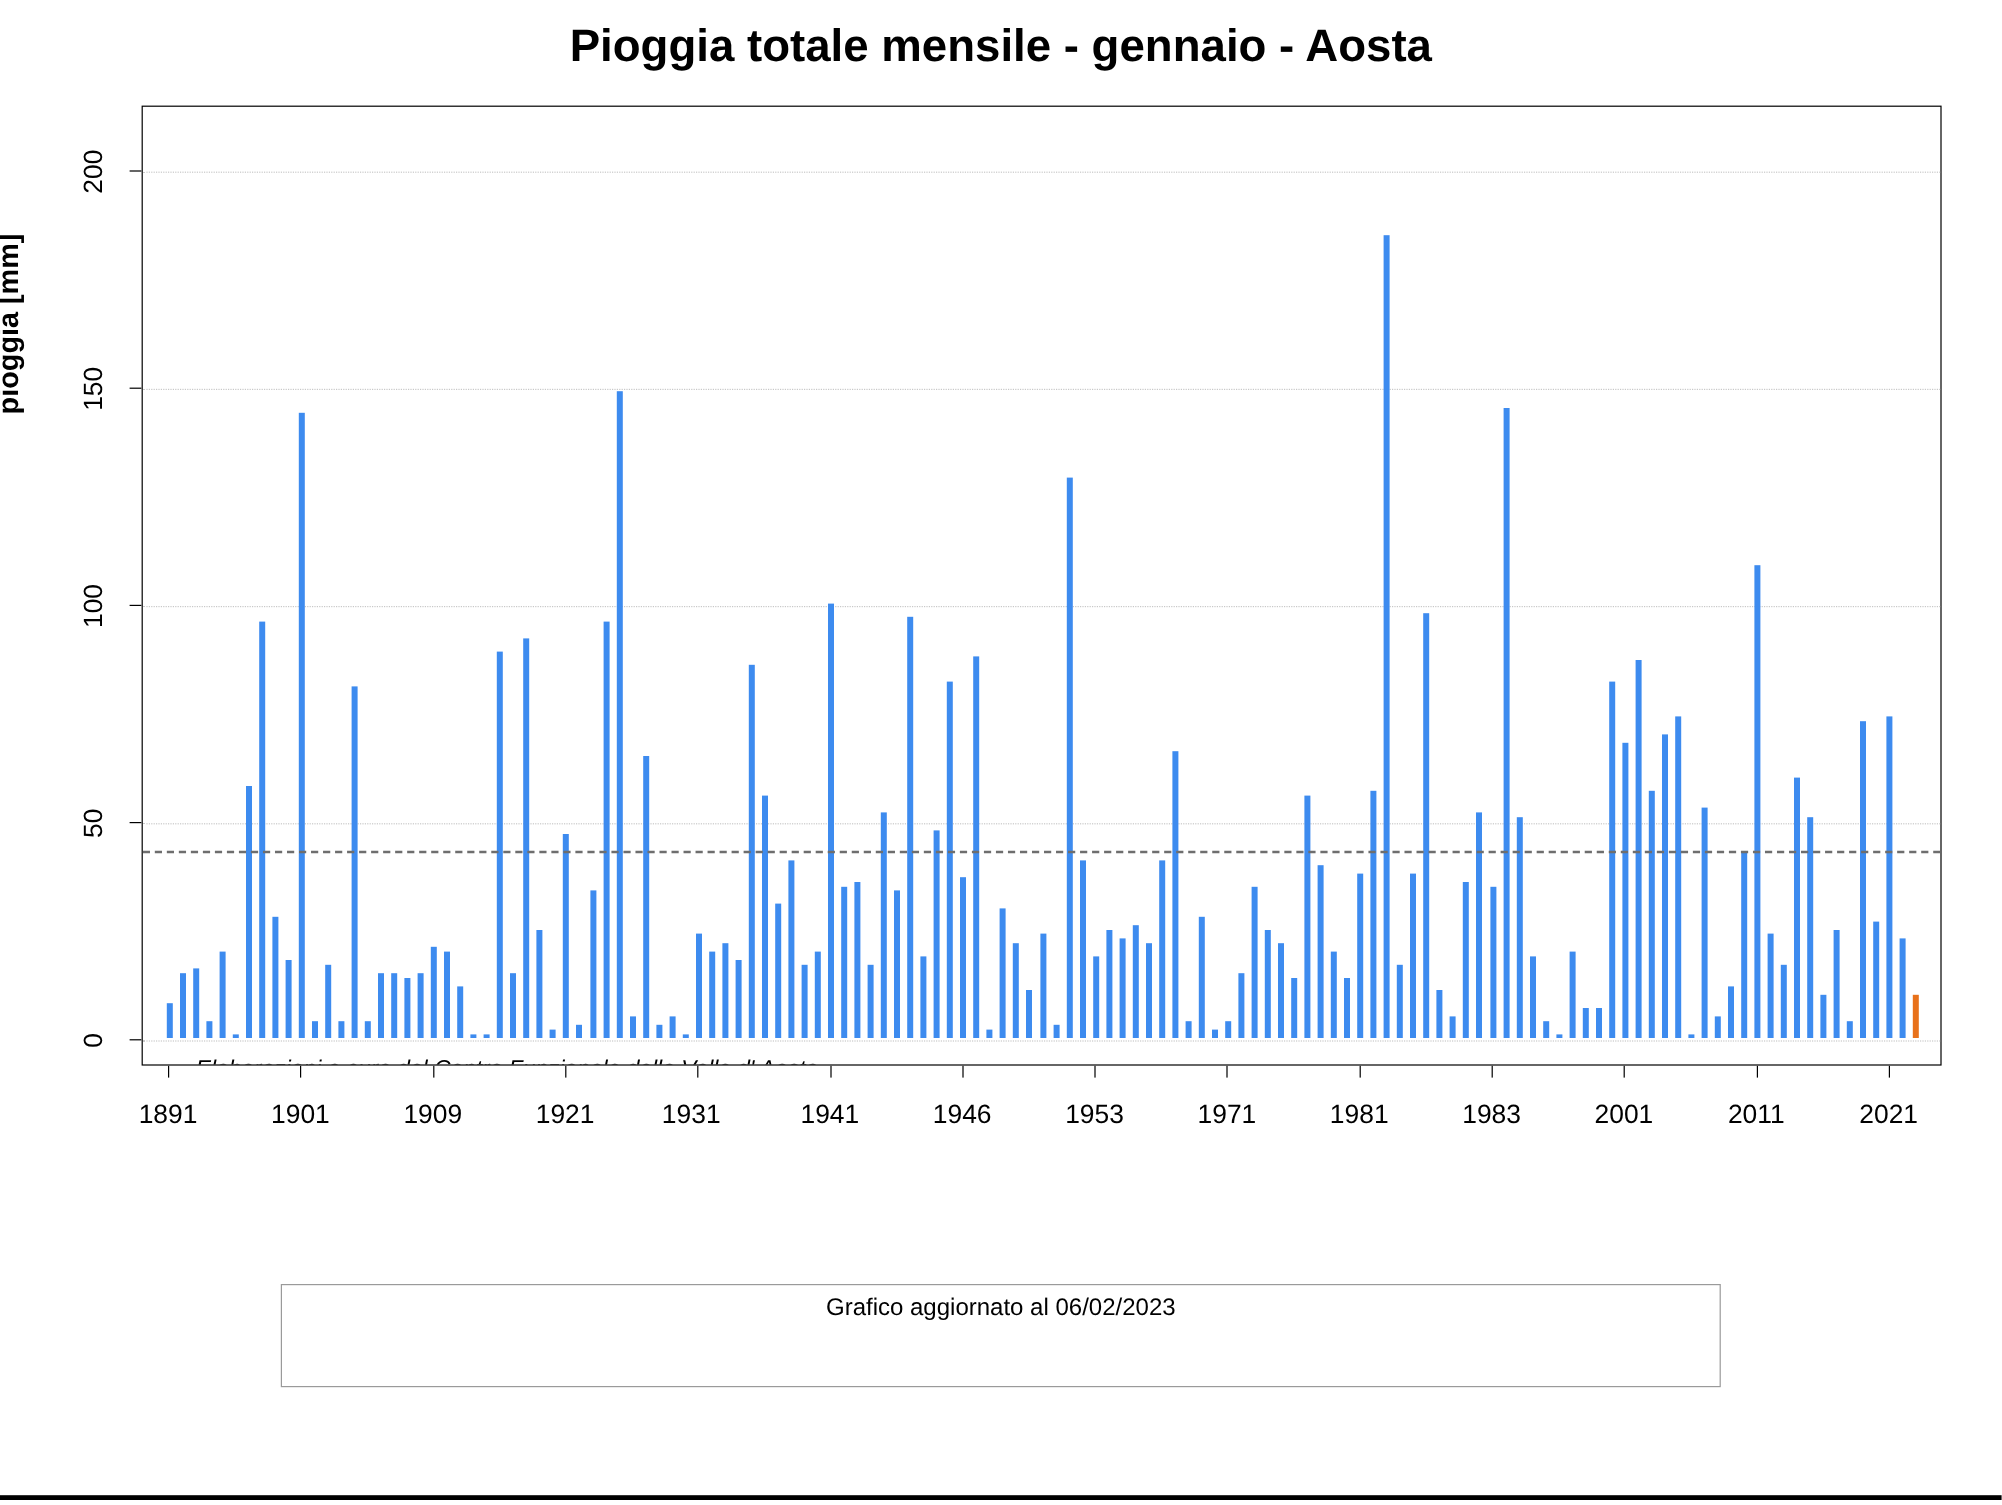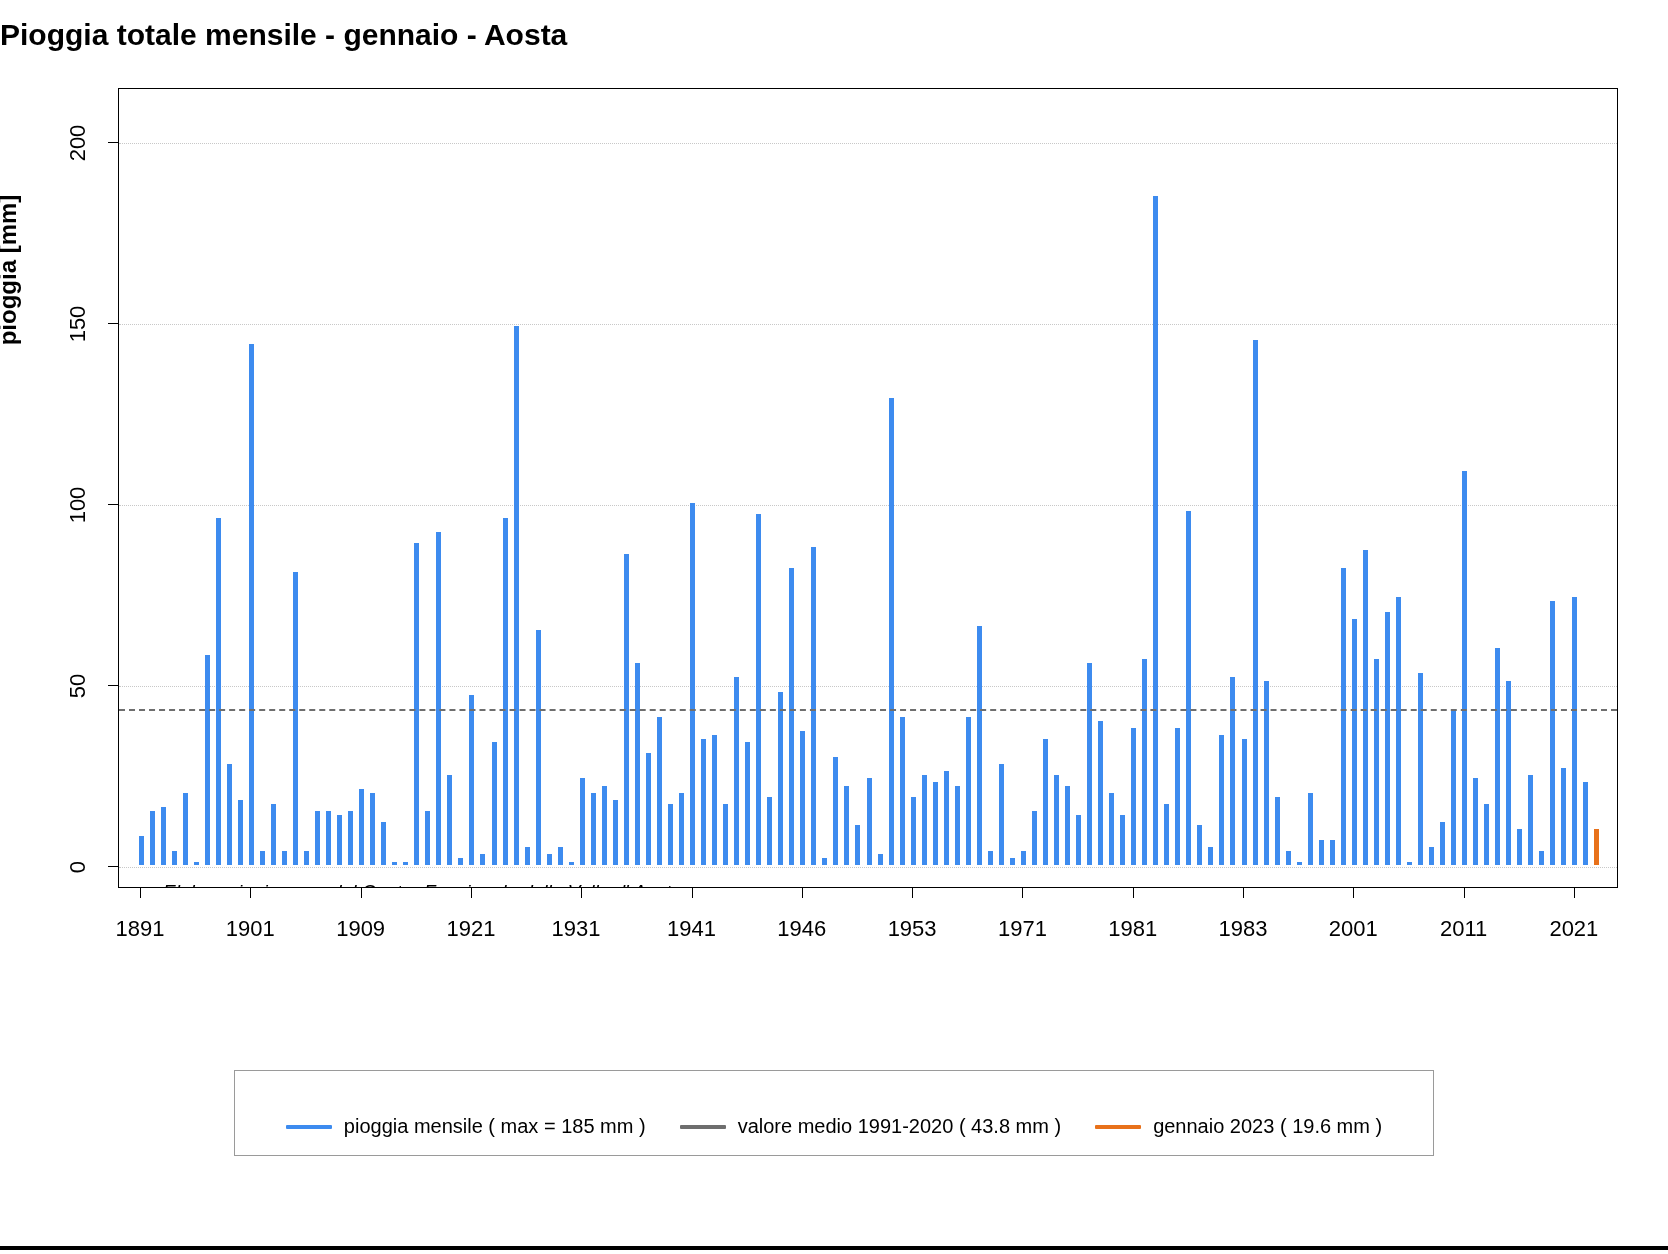--- a/index.html
+++ b/index.html
@@ -29,21 +29,22 @@
     height: 4px;
     background: #000000;
   }
 
   
   .chart-title {
     position: absolute;
     left: 0;
     top: 18px;
     width: 1668px;
-    font-size: 30px;
+    text-align: center;
+    font-size: 38px;
     font-weight: bold;
     color: #000000;
     letter-spacing: 0px;
   }
 
   
   .plot-frame {
     position: absolute;
     left: 118px;
     top: 88px;
@@ -381,30 +382,17 @@
         <div class="bar" title="2020: 27 mm" style="height: 97.7376px; bottom: 21.7195px; left: 1442.35px;"></div>
         <div class="bar" title="2021: 74 mm" style="height: 267.873px; bottom: 21.7195px; left: 1453.38px;"></div>
         <div class="bar" title="2022: 23 mm" style="height: 83.2579px; bottom: 21.7195px; left: 1464.41px;"></div>
         <div class="bar current" title="2023: 10 mm" style="height: 36.1991px; bottom: 21.7195px; left: 1475.44px;"></div>
         <div class="mean-line" style="top: 619.729px; border-top-color: rgb(110, 110, 110);"></div>
       </div>
     <div class="credit-note" id="credit-note" style="left: 44.1176px; top: 792.281px;">Elaborazioni a cura del Centro Funzionale della Valle d' Aosta</div>
   </div>
 
   <div class="legend-box">
-    <div class="legend-items" id="legend-items">
-        <div class="legend-item">
-          <span class="legend-swatch" style="background: rgb(61, 139, 239);"></span>
-          <span class="legend-text">pioggia mensile ( max =  185 mm )</span>
-        </div>
-        <div class="legend-item">
-          <span class="legend-swatch" style="background: rgb(110, 110, 110);"></span>
-          <span class="legend-text">valore medio 1991-2020 (  43.8 mm )</span>
-        </div>
-        <div class="legend-item">
-          <span class="legend-swatch" style="background: rgb(232, 113, 26);"></span>
-          <span class="legend-text">gennaio 2023 (  19.6 mm )</span>
-        </div>
-      </div>
+    <div class="legend-update">Grafico aggiornato al 06/02/2023</div>
   </div>
 
   <div class="bottom-rule"></div>
 </div>
 
 </body></html>

